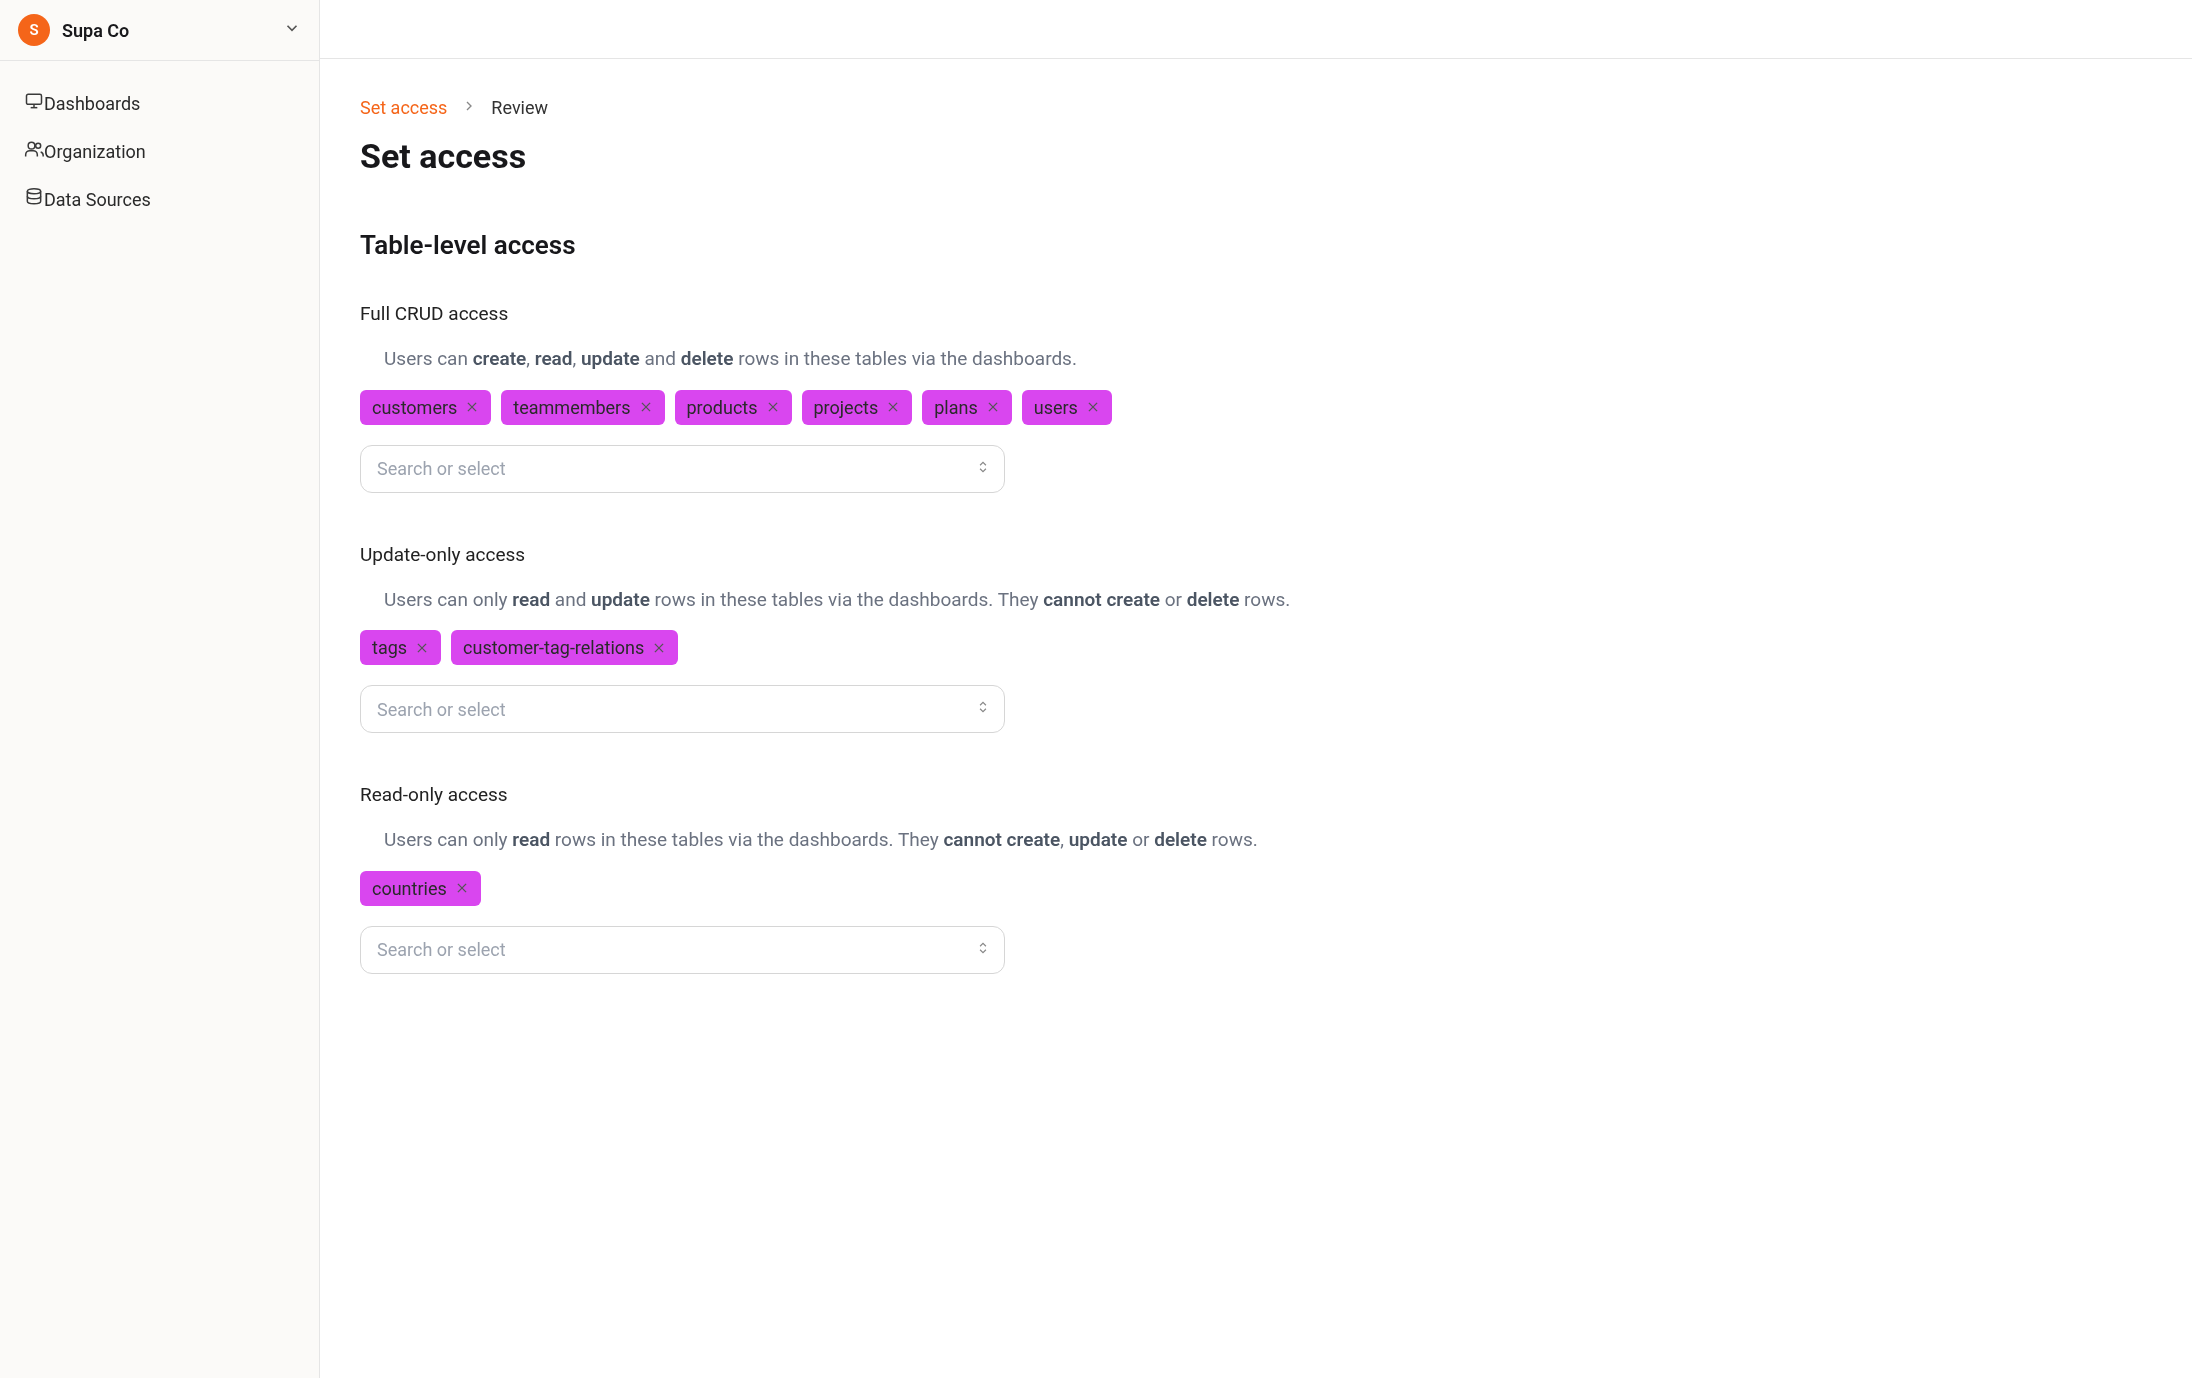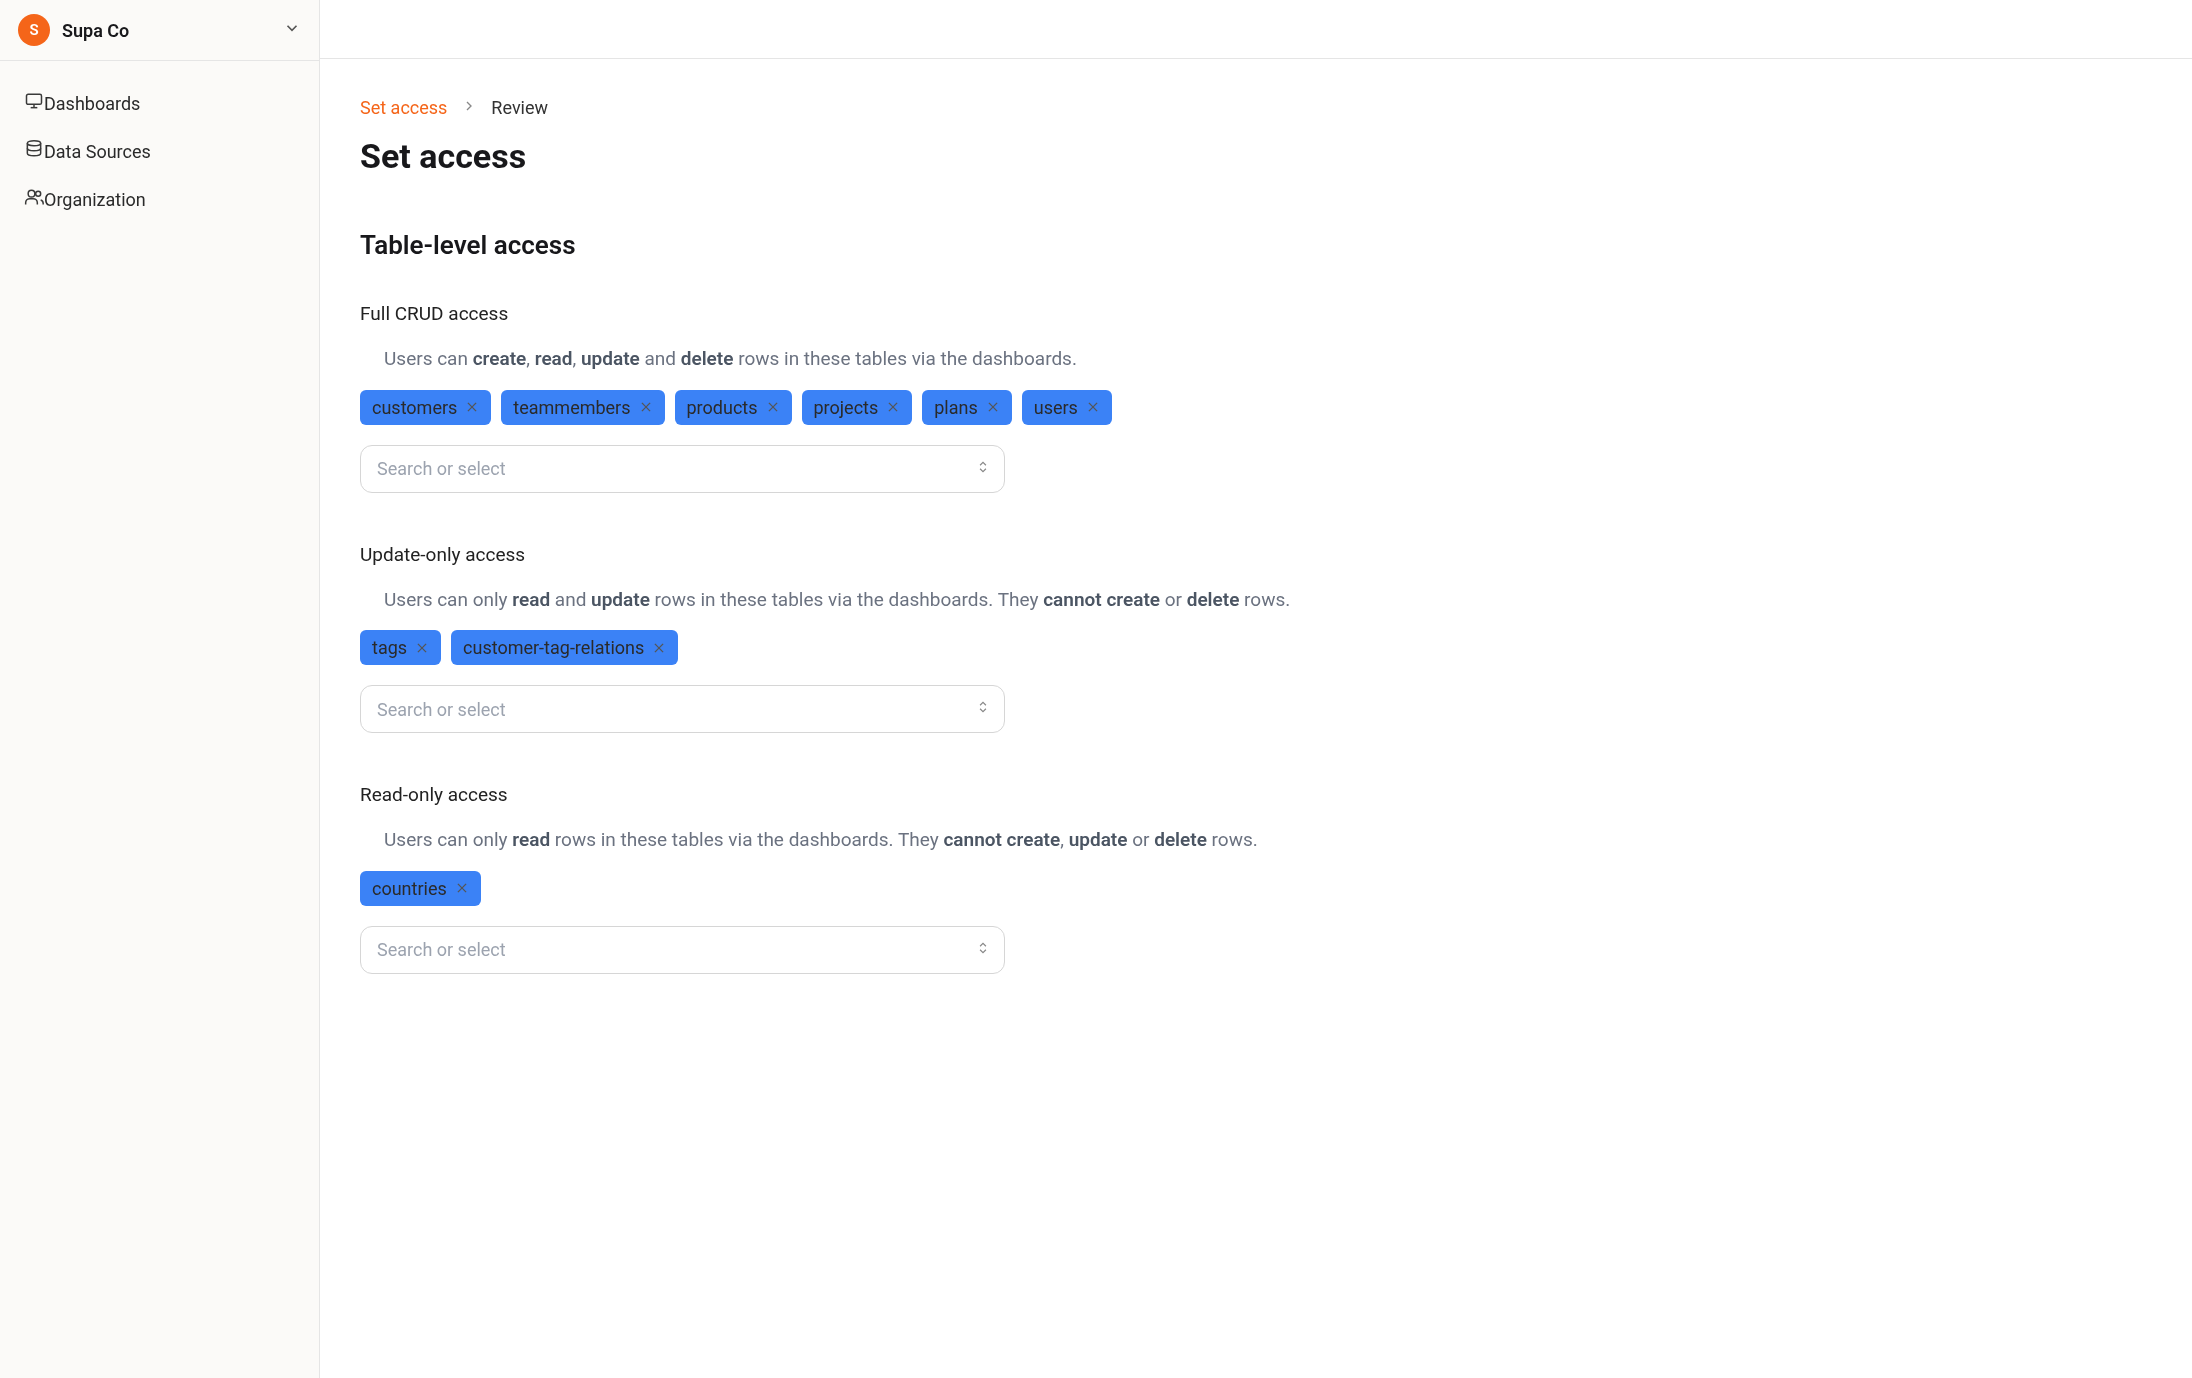--- a/index.html
+++ b/index.html
@@ -141,21 +141,21 @@
     .chips {
       display: flex;
       flex-wrap: wrap;
       gap: 10px;
       margin-bottom: 18px;
     }
     .chip {
       display: inline-flex;
       align-items: center;
       gap: 8px;
-      background: #3b82f6;
+      background: #d946ef;
       border-radius: 6px;
       padding: 7px 12px;
       font-size: 18px;
       color: #2a2a2a;
     }
     .chip .x {
       cursor: pointer;
       display: inline-flex;
       color: #555;
     }
@@ -216,37 +216,37 @@
               <rect x="3" y="4" width="18" height="12" rx="2"></rect>
               <line x1="8" y1="20" x2="16" y2="20"></line>
               <line x1="12" y1="16" x2="12" y2="20"></line>
             </svg>
         </span>
         <span>Dashboards</span>
       </div>
       <div class="nav-item">
         <span>
           <svg viewBox="0 0 24 24">
-              <ellipse cx="12" cy="5" rx="8" ry="3"></ellipse>
-              <path d="M4 5v6c0 1.66 3.58 3 8 3s8-1.34 8-3V5"></path>
-              <path d="M4 11v6c0 1.66 3.58 3 8 3s8-1.34 8-3v-6"></path>
-            </svg>
-        </span>
-        <span>Data Sources</span>
-      </div>
-      <div class="nav-item">
-        <span>
-          <svg viewBox="0 0 24 24">
               <circle cx="9" cy="8" r="4"></circle>
               <path d="M2 21v-2a5 5 0 0 1 5-5h4a5 5 0 0 1 5 5v2"></path>
               <circle cx="17" cy="8" r="3"></circle>
               <path d="M23 21v-1.5a4 4 0 0 0-3-3.87"></path>
             </svg>
         </span>
         <span>Organization</span>
+      </div>
+      <div class="nav-item">
+        <span>
+          <svg viewBox="0 0 24 24">
+              <ellipse cx="12" cy="5" rx="8" ry="3"></ellipse>
+              <path d="M4 5v6c0 1.66 3.58 3 8 3s8-1.34 8-3V5"></path>
+              <path d="M4 11v6c0 1.66 3.58 3 8 3s8-1.34 8-3v-6"></path>
+            </svg>
+        </span>
+        <span>Data Sources</span>
       </div>
     </nav>
   </aside>
 
   <main class="main">
     <div class="main-inner">
       <div class="breadcrumb">
         <span class="current">Set access</span>
         <span>
           <svg viewBox="0 0 24 24">

